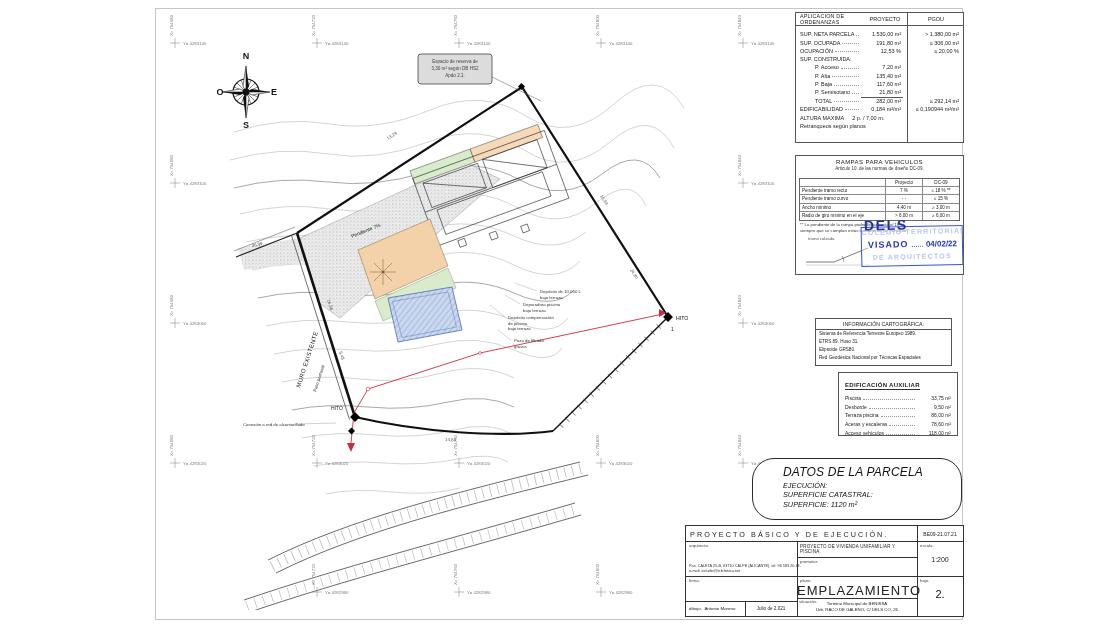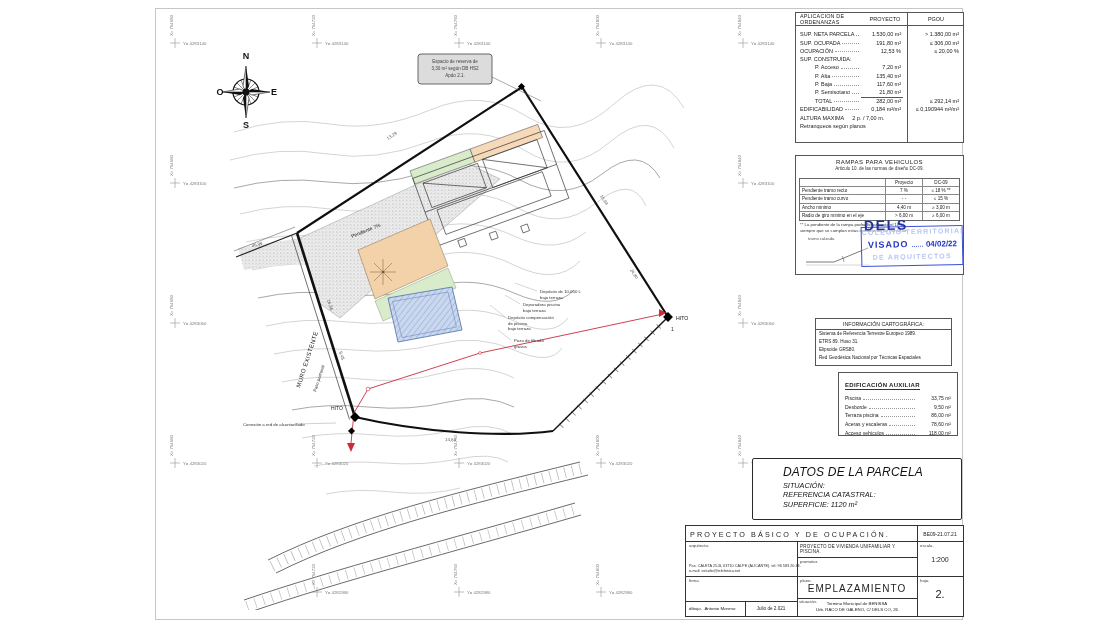--- a/index.html
+++ b/index.html
@@ -73,34 +73,34 @@
   .cline:first-of-type{margin-top:1px}
 
   
   .axbox{position:absolute;left:838px;top:372px;width:118px;height:62px;border:1px solid #555;background:#fff}
   .axtitle{font-size:6px;font-weight:bold;margin:4px 6px 2px 6px;letter-spacing:.3px;border-bottom:1px solid #333;padding-bottom:1px;display:inline-block}
   .arow{display:flex;align-items:flex-end;padding:0 6px;height:8.8px;font-size:5px}
   .aldr{flex:1;border-bottom:1px dotted #999;margin:0 2px 1px 2px}
   .aval{width:34px;text-align:right;white-space:nowrap}
 
   
-  .pbox{position:absolute;left:752px;top:458px;width:208px;height:60px;border:1.6px solid #2a2a2a;border-radius:2px;background:#fff}
+  .pbox{position:absolute;left:752px;top:458px;width:208px;height:60px;border:1.6px solid #2a2a2a;border-radius:22px;background:#fff}
   .ptitle{margin:6px 0 2px 30px;font-size:12px;font-style:italic;letter-spacing:.2px;color:#111}
   .pline{margin-left:30px;font-size:7.3px;font-style:italic;line-height:9.4px;color:#111}
 
   
   .tb{position:absolute;left:685px;top:525px;width:277px;height:90px;border:1px solid #333;background:#fff;font-size:4.5px;color:#222}
   .tbl{position:absolute;background:#333}
   .tbheader{position:absolute;left:4px;top:4px;font-size:7.2px;letter-spacing:2.1px;white-space:nowrap}
   .tbref{position:absolute;left:231px;top:5px;width:46px;text-align:center;font-size:5px}
   .lab{position:absolute;font-size:4.3px;color:#444}
   .addr{position:absolute;left:3px;font-size:3.8px;color:#333;white-space:nowrap}
   .tbproj{position:absolute;left:114px;top:18px;width:114px;font-size:4.5px;letter-spacing:.2px}
   .tbescala{position:absolute;left:231px;top:30px;width:46px;text-align:center;font-size:7px}
-  .tbplano{position:absolute;left:111px;top:57px;width:120px;text-align:center;font-size:10px;letter-spacing:1px}
+  .tbplano{position:absolute;left:111px;top:57px;width:120px;text-align:center;font-size:13px;letter-spacing:1px}
   .tbhoja{position:absolute;left:231px;top:62px;width:46px;text-align:center;font-size:11px}
   .tbsit1{position:absolute;left:111px;top:75px;width:120px;text-align:center;font-size:4.3px}
   .tbsit2{position:absolute;left:111px;top:81px;width:120px;text-align:center;font-size:4.3px}
   .tbdib{position:absolute;left:3px;top:80px;font-size:4.4px;white-space:nowrap}
   .tbfecha{position:absolute;left:59px;top:80px;width:52px;text-align:center;font-size:4.6px}
 </style>
 </head>
 <body>
 
 <div class="page">
@@ -520,37 +520,37 @@
       </div>
     <div class="arow">
         <span>Acceso vehículos</span>
         <span class="aldr"></span>
         <span class="aval">118,00 m²</span>
       </div>
   </div>
 
   <div class="pbox">
     <div class="ptitle">DATOS DE LA PARCELA</div>
-    <div class="pline">SITUACIÓN:</div>
-    <div class="pline">REFERENCIA CATASTRAL:</div>
+    <div class="pline">EJECUCIÓN:</div>
+    <div class="pline">SUPERFICIE CATASTRAL:</div>
     <div class="pline">SUPERFICIE: 1120 m²</div>
   </div>
 
   <div class="tb">
 
     <div class="tbl" style="left:0;top:15px;width:277px;height:1px"></div>
     <div class="tbl" style="left:111px;top:15px;width:1px;height:75px"></div>
     <div class="tbl" style="left:231px;top:0;width:1px;height:90px"></div>
     <div class="tbl" style="left:111px;top:31px;width:120px;height:1px"></div>
     <div class="tbl" style="left:0;top:50px;width:277px;height:1px"></div>
     <div class="tbl" style="left:111px;top:72px;width:120px;height:1px"></div>
     <div class="tbl" style="left:0;top:75px;width:111px;height:1px"></div>
     <div class="tbl" style="left:59px;top:75px;width:1px;height:15px"></div>
 
-    <div class="tbheader">PROYECTO  BÁSICO  Y  DE  OCUPACIÓN.</div>
+    <div class="tbheader">PROYECTO  BÁSICO  Y  DE  EJECUCIÓN.</div>
     <div class="tbref">BE09-21.07.21</div>
     <div class="lab" style="left:3px;top:17px">arquitecto.</div>
     <div class="addr" style="top:38px">Pas. CALETA 25-B, 03710 CALPE (ALICANTE). tel: 96 583 20 44.</div>
     <div class="addr" style="top:43px">e-mail: estudio@telefonica.net</div>
     <div class="tbproj">PROYECTO  DE  VIVIENDA  UNIFAMILIAR  Y  PISCINA.</div>
     <div class="lab" style="left:114px;top:33px">promotor.</div>
     <div class="lab" style="left:234px;top:17px">escala.</div>
     <div class="tbescala">1:200</div>
     <div class="lab" style="left:3px;top:52px">firma.</div>
     <div class="lab" style="left:114px;top:52px">plano.</div>

